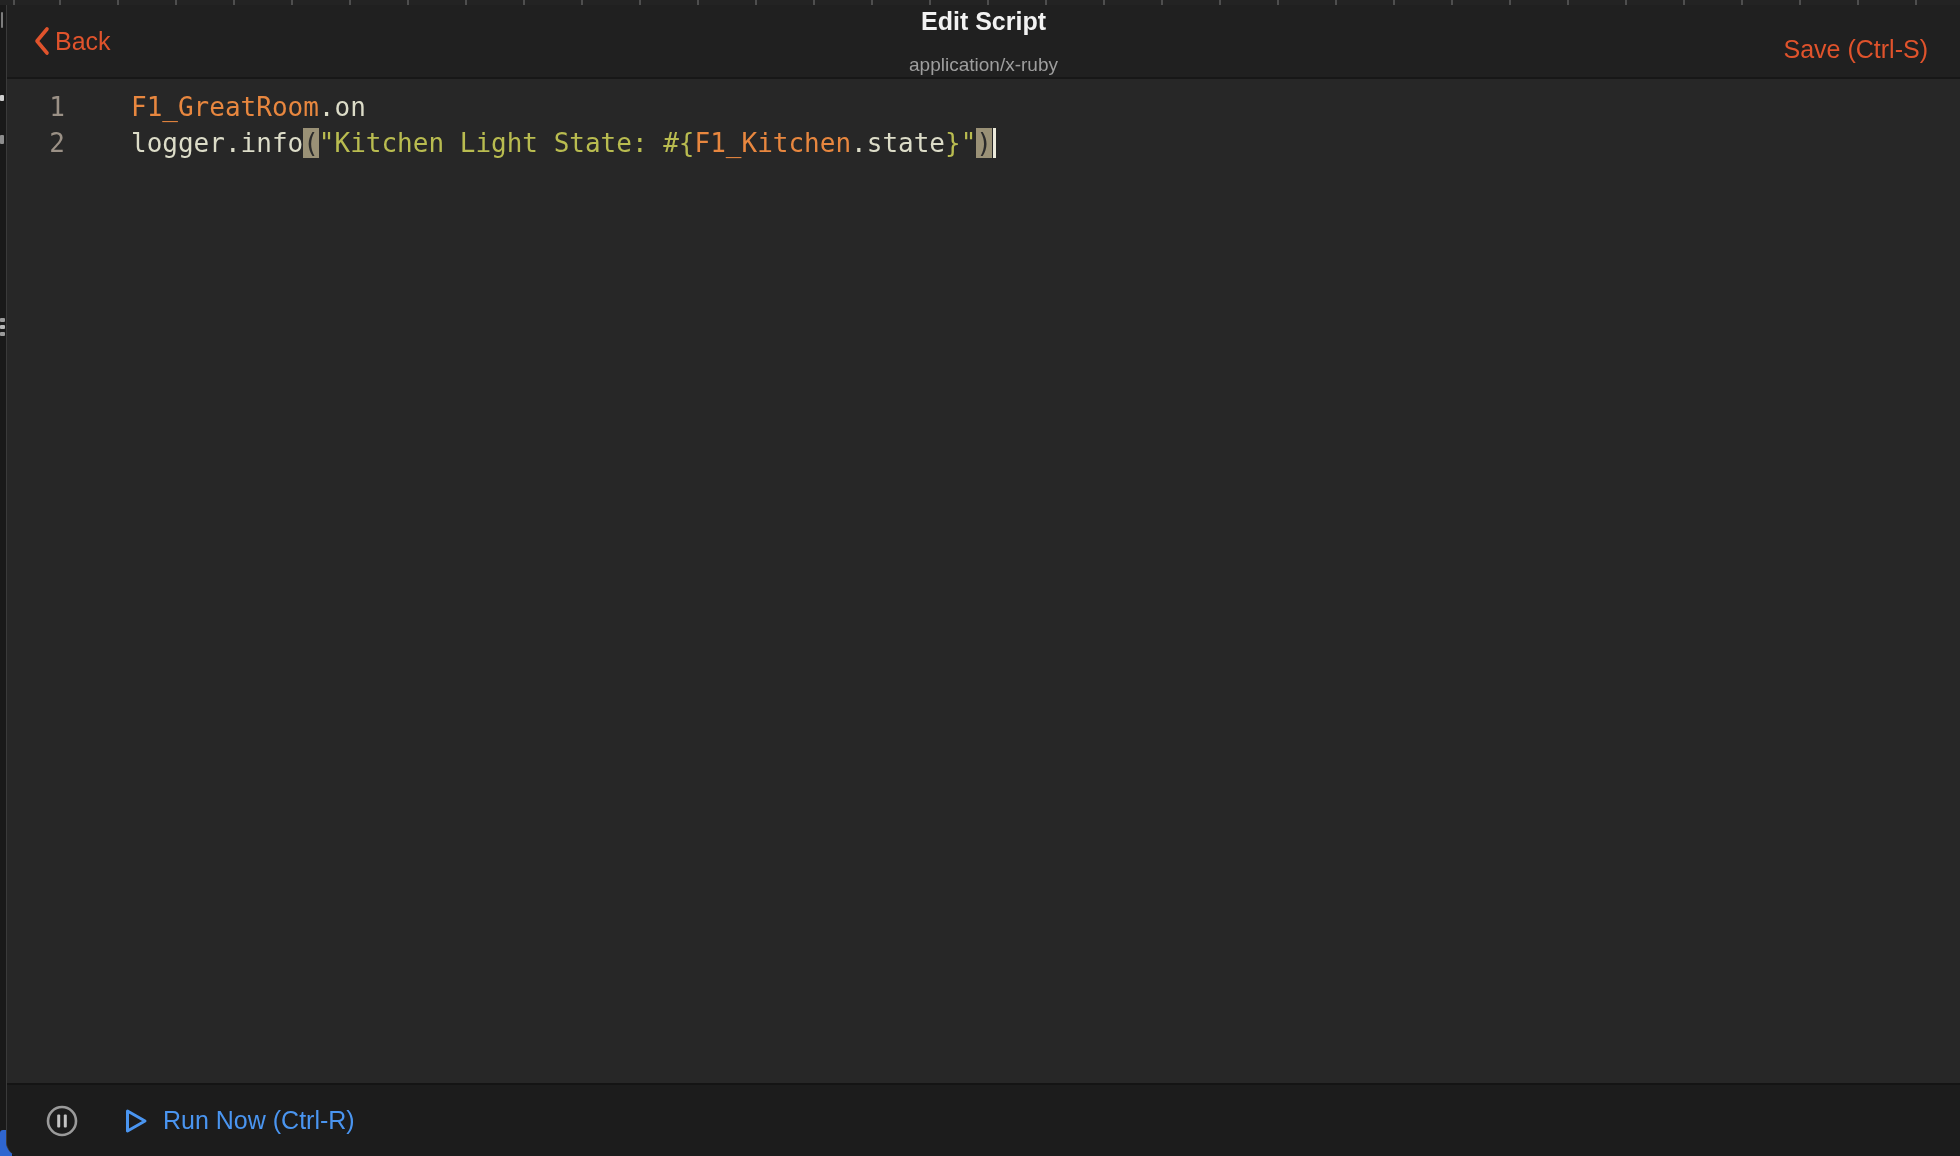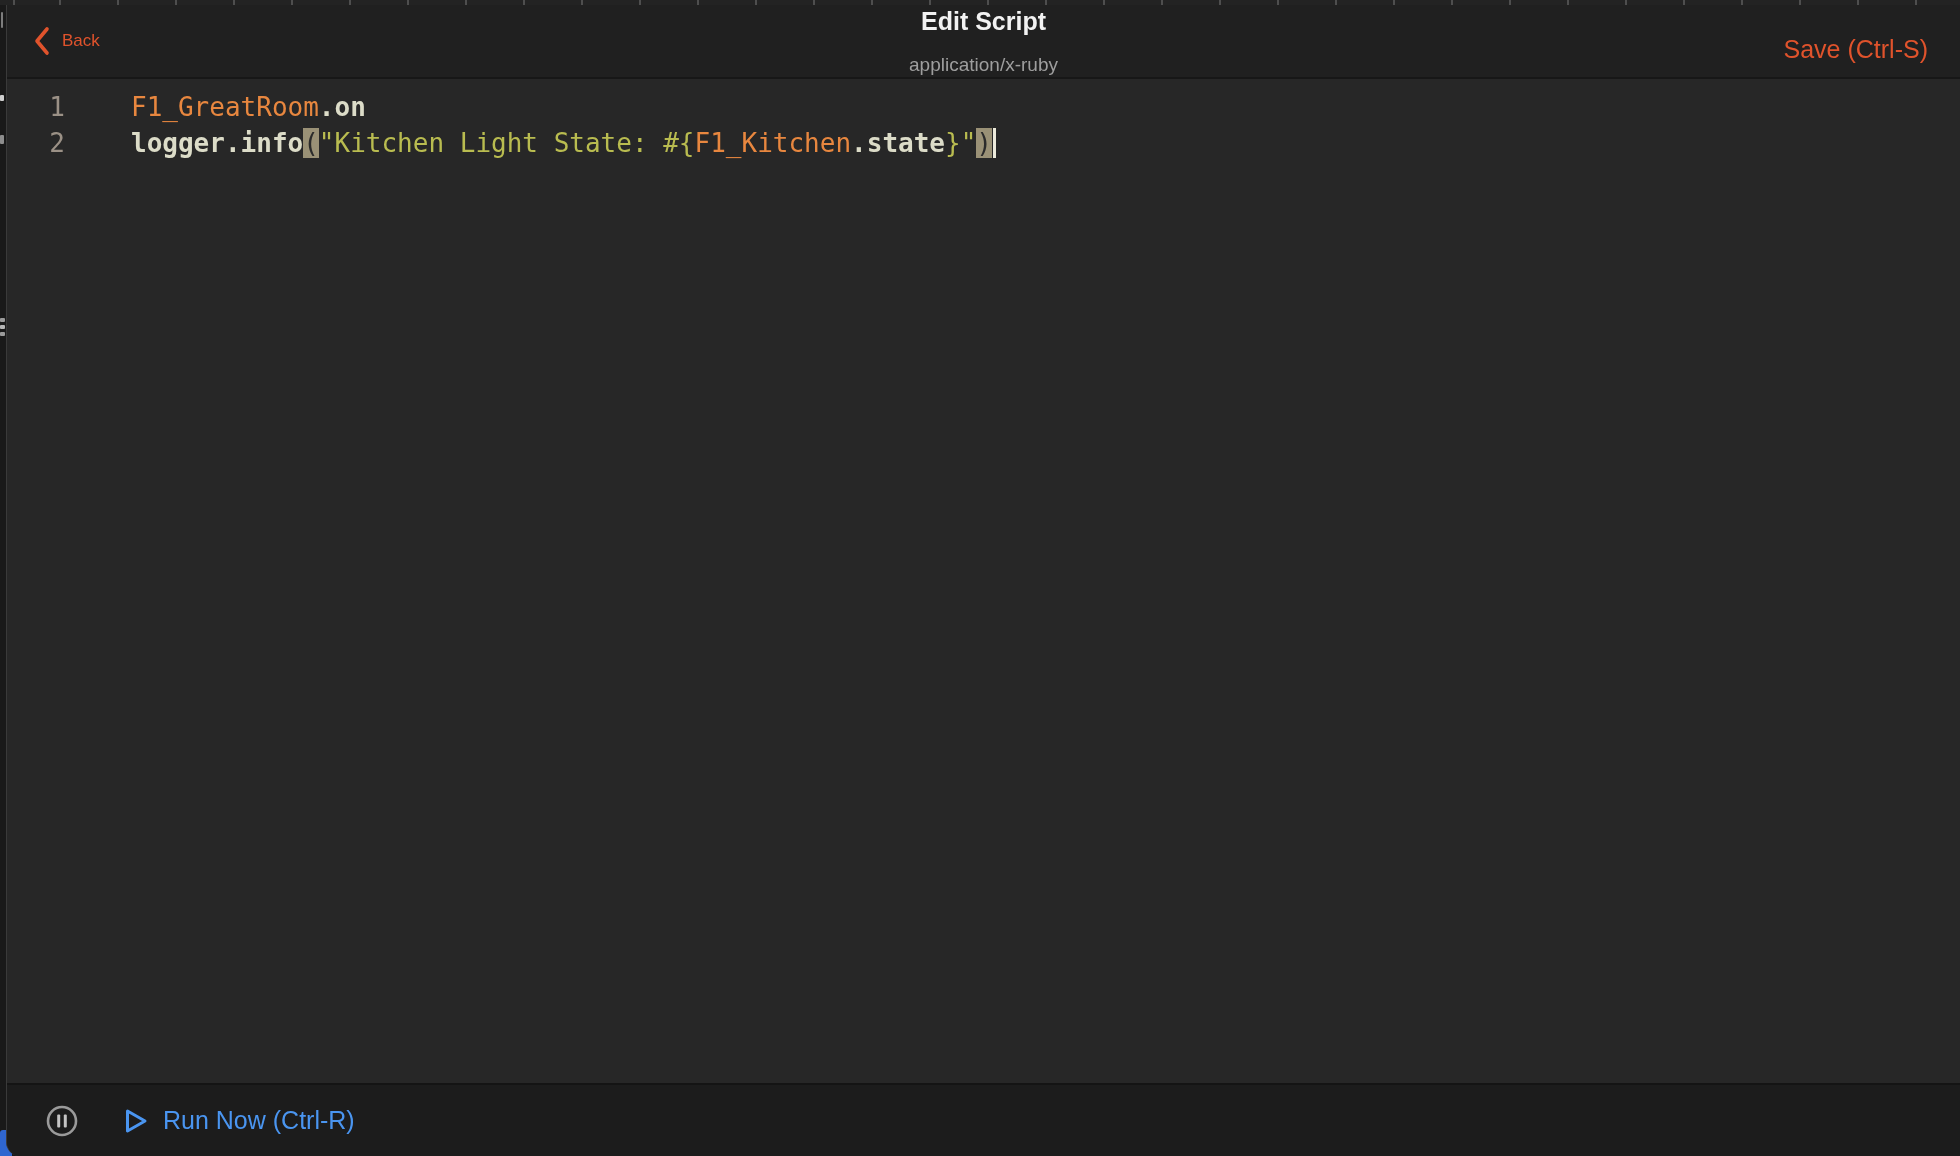--- a/index.html
+++ b/index.html
@@ -35,22 +35,22 @@
   }
 
   
   .hdr{
     position:relative;height:72px;flex:0 0 72px;
     background:var(--header_bg,#202020);
     border-bottom:2px solid #171717;
   }
   .back-btn{
     position:absolute;left:26px;top:0;height:100%;
-    display:flex;align-items:center;gap:11px;
-    color:var(--accent_orange,#e0532c);font-size:17px;
+    display:flex;align-items:center;gap:4px;
+    color:var(--accent_orange,#e0532c);font-size:25px;
     background:none;border:none;cursor:pointer;padding:0;
     font-family:"Liberation Sans",sans-serif;
   }
   .titles{
     position:absolute;left:50%;top:0;transform:translateX(-50%);
     height:100%;display:flex;flex-direction:column;justify-content:center;
     align-items:center;text-align:center;
   }
   .title{color:var(--title_text,#f2f2f2);font-size:25px;font-weight:700;line-height:30px;}
   .subtitle{color:var(--subtitle_text,#9e9e9e);font-size:19px;line-height:24px;margin-top:17px;}
@@ -66,21 +66,21 @@
   .editor{
     flex:1 1 auto;display:flex;align-items:stretch;
     background:var(--editor_bg,#272727);
     font-family:"DejaVu Sans Mono","Liberation Mono",monospace;
     font-size:26px;line-height:36px;
     padding-top:10px;cursor:text;
   }
   .gutter{flex:0 0 58px;text-align:right;padding-right:8px;color:var(--gutter_text,#9b9186);user-select:none;}
   .codepane{flex:1 1 auto;padding-left:58px;white-space:pre;}
   .code-line{height:36px;}
-  .tok-plain{color:var(--code_plain,#dcdcc8);font-weight:bold;}
+  .tok-plain{color:var(--code_plain,#dcdcc8);}
   .tok-constant{color:var(--code_constant,#e8873f);}
   .tok-string{color:var(--code_string,#b9bc50);}
   .tok-bracket{background:var(--bracket_match_bg,#9a9176);color:var(--bracket_match_fg,#2b2b2b);}
   .caret{
     display:inline-block;width:3px;height:30px;
     background:var(--cursor,#eceadb);vertical-align:-6px;margin-left:1px;
   }
 
   
   .runbar{

